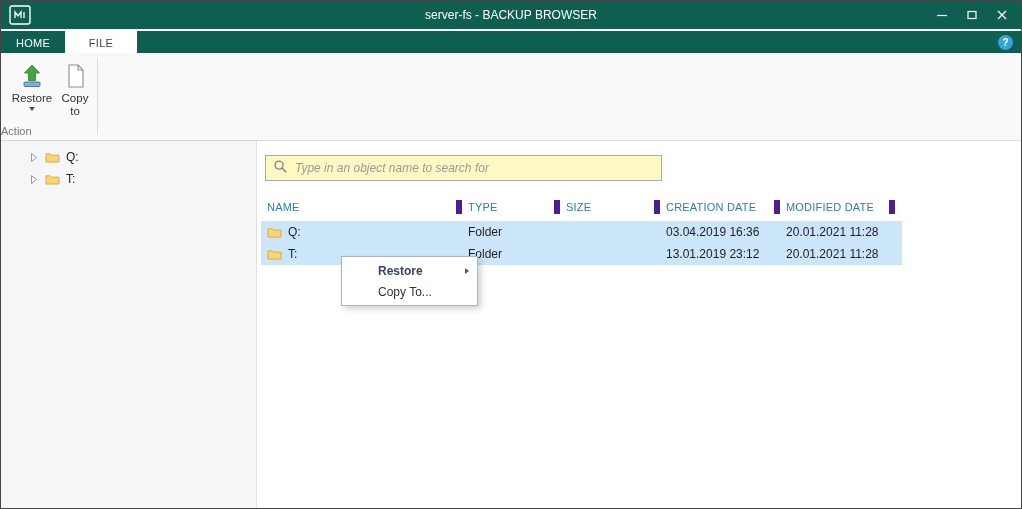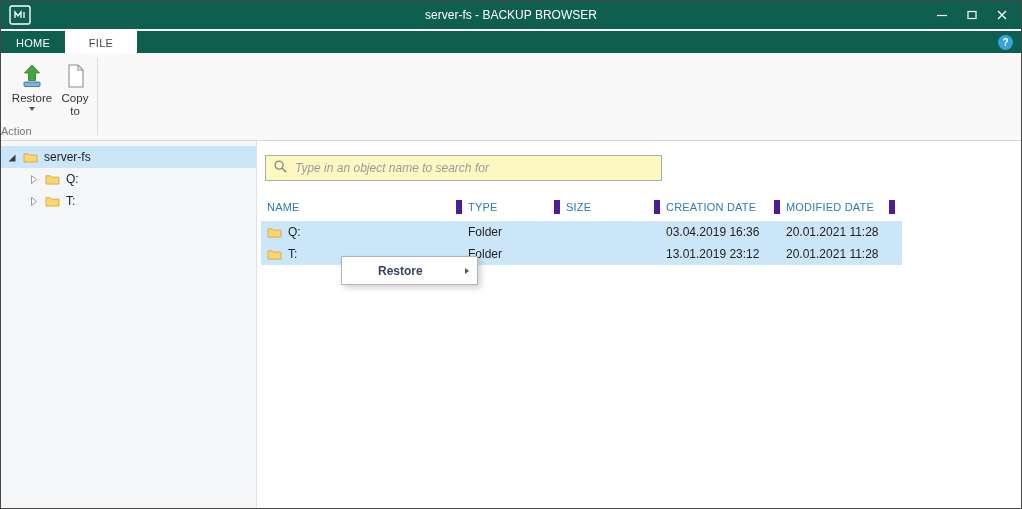--- a/index.html
+++ b/index.html
@@ -143,33 +143,20 @@
         <path d="M6 2 H15 L20 7 V24 H6 Z" fill="#fff" stroke="#8f8f8f" stroke-width="1.1"></path>
         <path d="M15 2 V7 H20" fill="none" stroke="#8f8f8f" stroke-width="1.1"></path>
       </svg>
       <span class="lbl">Copy to</span>
     </div>
     <div class="group-label">Action</div>
     <div class="group-sep"></div>
   </div>
 
   <div class="tree">
-    <div class="tree-row selected">
-      <span class="expander">
-        <svg viewBox="0 0 11 11" width="11" height="11">
-            <path d="M9.5 2.5 L9.5 9.5 L2.5 9.5 Z" fill="#3c3c3c"></path>
-          </svg>
-      </span>
-      <span class="tree-folder">
-        <svg viewBox="0 0 16 13" width="15" height="12">
-            <path d="M1 3 L5.5 3 L7 4.5 L15 4.5 L15 12 L1 12 Z" fill="#fbd56f" stroke="#d7a940" stroke-width="1"></path>
-          </svg>
-      </span>
-      <span>server-fs</span>
-    </div>
     <div class="tree-row child">
       <span class="expander">
         <svg viewBox="0 0 11 11" width="11" height="11">
             <path d="M3.5 1.5 L8.5 5.5 L3.5 9.5 Z" fill="#fff" stroke="#9a9a9a" stroke-width="1"></path>
           </svg>
       </span>
       <span class="tree-folder">
         <svg viewBox="0 0 16 13" width="15" height="12">
             <path d="M1 3 L5.5 3 L7 4.5 L15 4.5 L15 12 L1 12 Z" fill="#fbd56f" stroke="#d7a940" stroke-width="1"></path>
           </svg>
@@ -241,15 +228,18 @@
         </div>
       </div>
     </div>
   </div>
 
   <div class="context-menu">
     <div class="menu-item bold">
       <span>Restore</span>
       <span class="submenu-arrow"></span>
     </div>
+    <div class="menu-item">
+      <span>Copy To...</span>
+    </div>
   </div>
 
 </div>
 
 </body></html>

